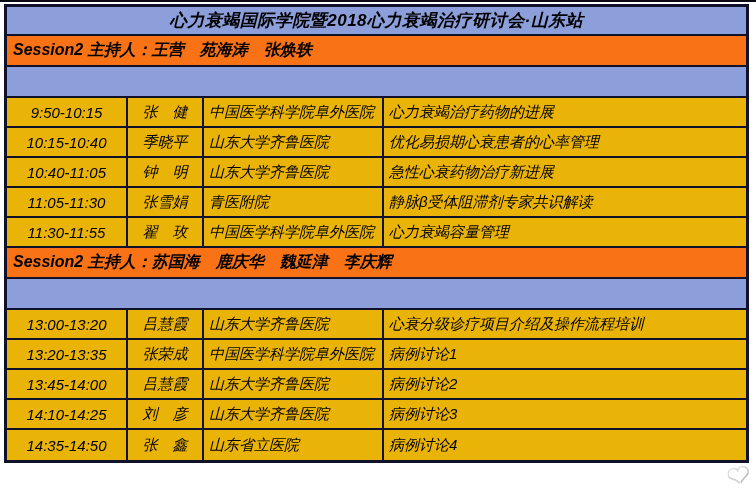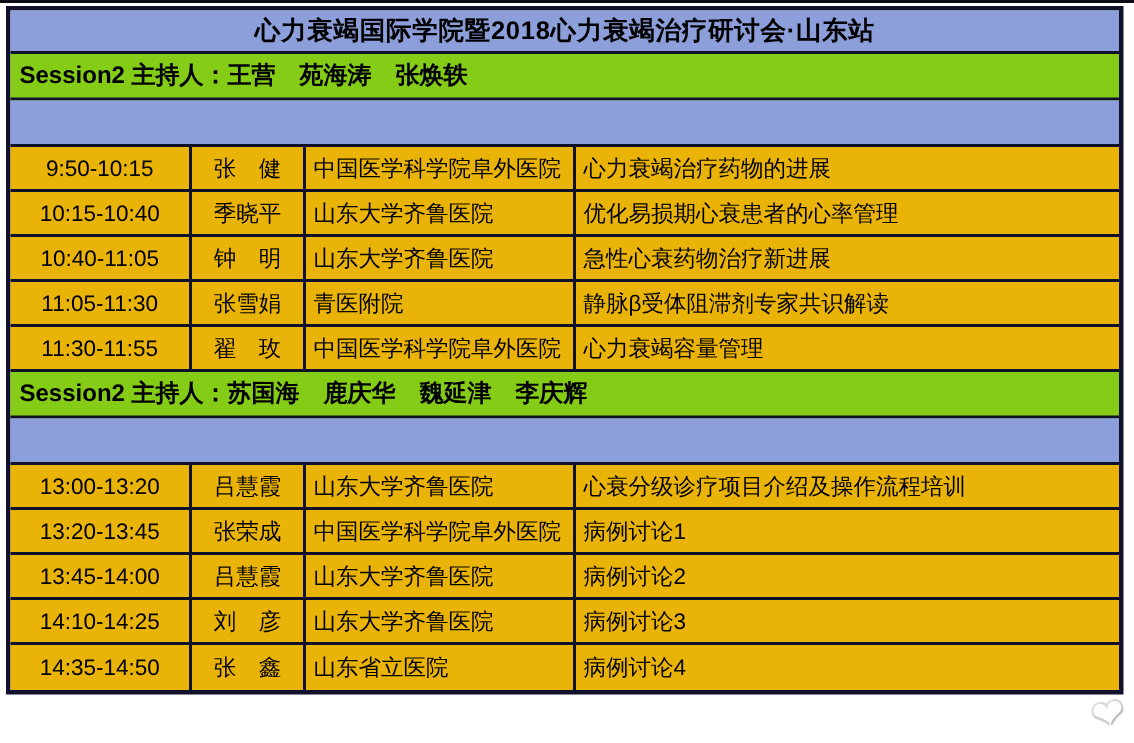--- a/index.html
+++ b/index.html
@@ -18,30 +18,31 @@
   .schedule {
     position: absolute; top: 4px; left: 4px;
     width: 745px;
     border: 3px solid #10122b;
     background: #fff;
   }
   .row {
     display: flex;
     align-items: stretch;
     border-bottom: 2px solid #10122b;
+    font-style: italic;
   }
   .row:last-child { border-bottom: none; }
   .title-row {
     height: 29px; background: #8c9fdb;
     justify-content: center; align-items: center;
     font-weight: bold; font-size: 17px;
     letter-spacing: 0.5px;
   }
   .session-row {
-    height: 31px; background: #84cc16;
+    height: 31px; background: #f97316;
     align-items: center; padding-left: 6px;
     font-weight: bold; font-size: 16px;
   }
   .header-row { height: 31px; background: #8c9fdb; font-weight: bold; font-size: 16px; }
   .data-row { height: 30px; background: #eab308; font-size: 15px; }
   .cell {
     display: flex; align-items: center;
     border-right: 2px solid #10122b;
     overflow: hidden; white-space: nowrap;
   }
@@ -121,21 +122,21 @@
         <div class="cell c2">单位</div>
         <div class="cell c3">题目</div>
       </div>
       <div class="row data-row">
         <div class="cell c0">13:00-13:20</div>
         <div class="cell c1">吕慧霞</div>
         <div class="cell c2">山东大学齐鲁医院</div>
         <div class="cell c3">心衰分级诊疗项目介绍及操作流程培训</div>
       </div>
       <div class="row data-row">
-        <div class="cell c0">13:20-13:45</div>
+        <div class="cell c0">13:20-13:35</div>
         <div class="cell c1">张荣成</div>
         <div class="cell c2">中国医学科学院阜外医院</div>
         <div class="cell c3">病例讨论1</div>
       </div>
       <div class="row data-row">
         <div class="cell c0">13:45-14:00</div>
         <div class="cell c1">吕慧霞</div>
         <div class="cell c2">山东大学齐鲁医院</div>
         <div class="cell c3">病例讨论2</div>
       </div>

